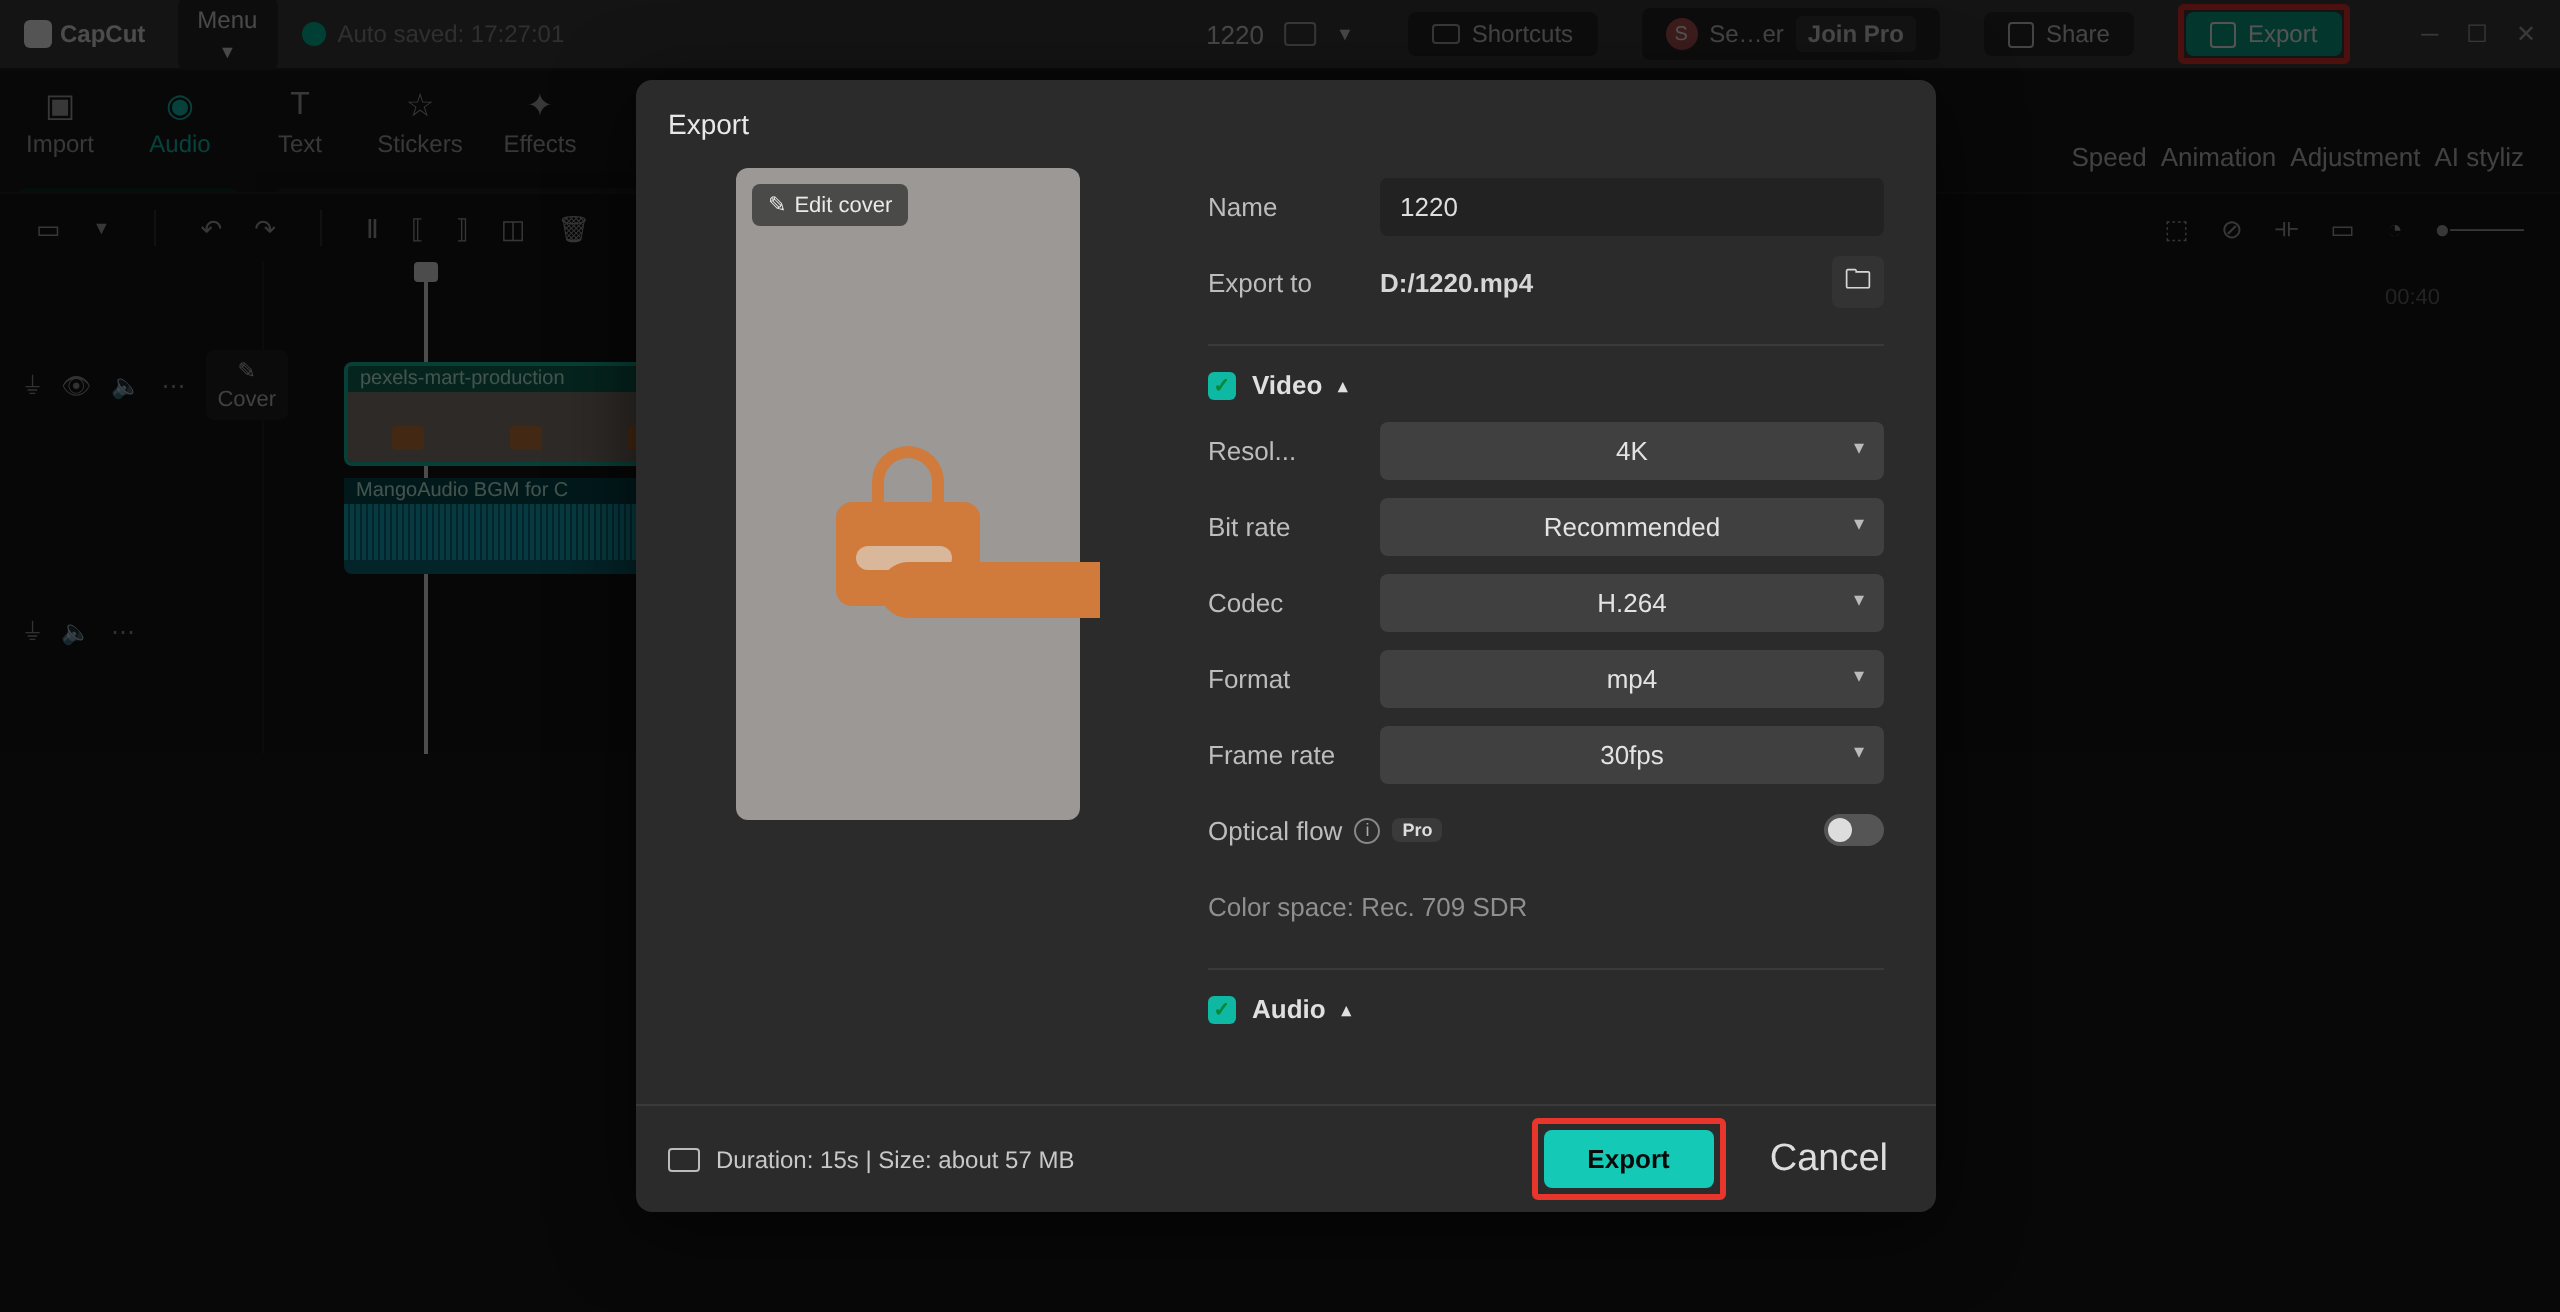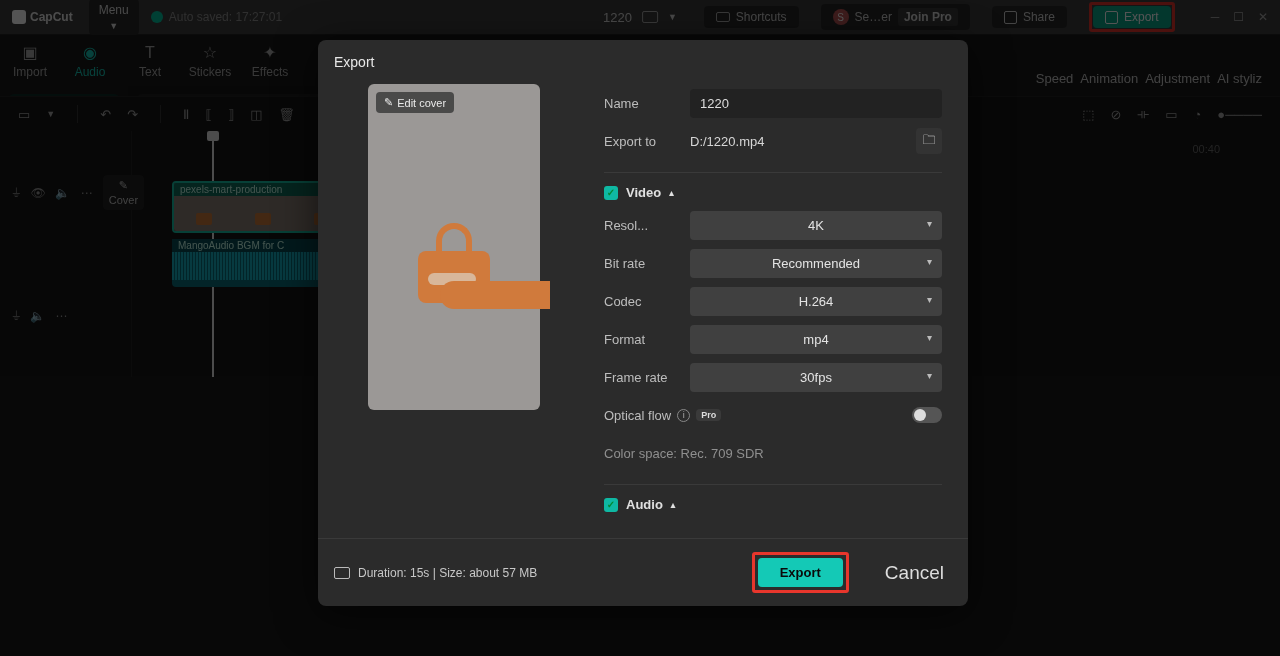--- a/index.html
+++ b/index.html
@@ -88,32 +88,32 @@
 .bag-body { width:72px; height:52px; background:#d07a3c; border-radius:8px;}
 .bag-handle { width:36px; height:36px; border:6px solid #d07a3c; border-bottom:none; border-radius:20px 20px 0 0; position:absolute; top:-28px; left:18px;}
 .arm { width:110px; height:28px; background:#d07a3c; position:absolute; bottom:-6px; right:-60px; border-radius:14px 0 0 14px;}
 .hand { width:48px; height:12px; background:#d8b79a; position:absolute; bottom:18px; left:10px; border-radius:6px;}
 .settings { flex:1; font-size:13px; color:#c8c8c8; overflow-y:auto; padding-right:10px; position:relative;}
 .settings::-webkit-scrollbar { width:8px;}
 .settings::-webkit-scrollbar-thumb { background:#4a4a4a; border-radius:4px;}
 .frow { display:flex; align-items:center; min-height:38px;}
 .flabel { width:86px; color:#bdbdbd;}
 .finput { flex:1; background:#222; border-radius:4px; padding:7px 10px; color:#ddd;}
-.fpath { display:flex; gap:8px; align-items:center; flex:1;}
+.fpath { display:flex; gap:8px; align-items:center; flex:1;font-weight:bold;}
 .fpath-val { flex:1; background:transparent; color:#d6d6d6;}
 .folder-ic { width:26px; height:26px; background:#333; border-radius:4px; display:flex; align-items:center; justify-content:center; color:#d6d6d6;}
 .divider { height:1px; background:#3a3a3a; margin:12px 0;}
 .grp { display:flex; align-items:center; gap:8px; font-weight:600; color:#e0e0e0; margin-bottom:6px;}
 .chk { width:14px; height:14px; background:#0fb8a3; border-radius:3px; display:flex; align-items:center; justify-content:center; color:#083; font-size:10px;}
 .sel { flex:1; background:#404040; border-radius:4px; padding:7px 10px; text-align:center; color:#e3e3e3; position:relative;}
 .sel::after { content:"▾"; position:absolute; right:10px; color:#bbb; font-size:10px;}
 .toggle { width:30px; height:16px; background:#555; border-radius:8px; position:relative;}
 .toggle::after { content:""; width:12px; height:12px; background:#ddd; border-radius:50%; position:absolute; top:2px; left:2px;}
 .info-ic { width:13px; height:13px; border:1px solid #888; border-radius:50%; font-size:9px; display:flex; align-items:center; justify-content:center; color:#aaa;}
-.modal-f { height:68px; border-top:1px solid #3a3a3a; display:flex; align-items:center; padding:0 16px; gap:28px;}
+.modal-f { height:54px; border-top:1px solid #3a3a3a; display:flex; align-items:center; padding:0 16px; gap:14px;}
 .dur { display:flex; align-items:center; gap:8px; color:#c8c8c8; font-size:12px;}
 .film-ic { width:16px; height:12px; border:1px solid #bbb; border-radius:2px;}
 .modal-f .spacer { flex:1;}
 .export-btn { background:#14c9b6; color:#0a0a0a; padding:7px 22px; border-radius:4px; font-weight:600; font-size:13px;}
 .cancel-btn { color:#ddd; font-size:19px; padding:7px 8px;}
 .highlight-export { border:3px solid #e8362c; padding:3px; border-radius:3px;}
 .caret { font-size:9px;}
 </style>
 </head>
 <body>

